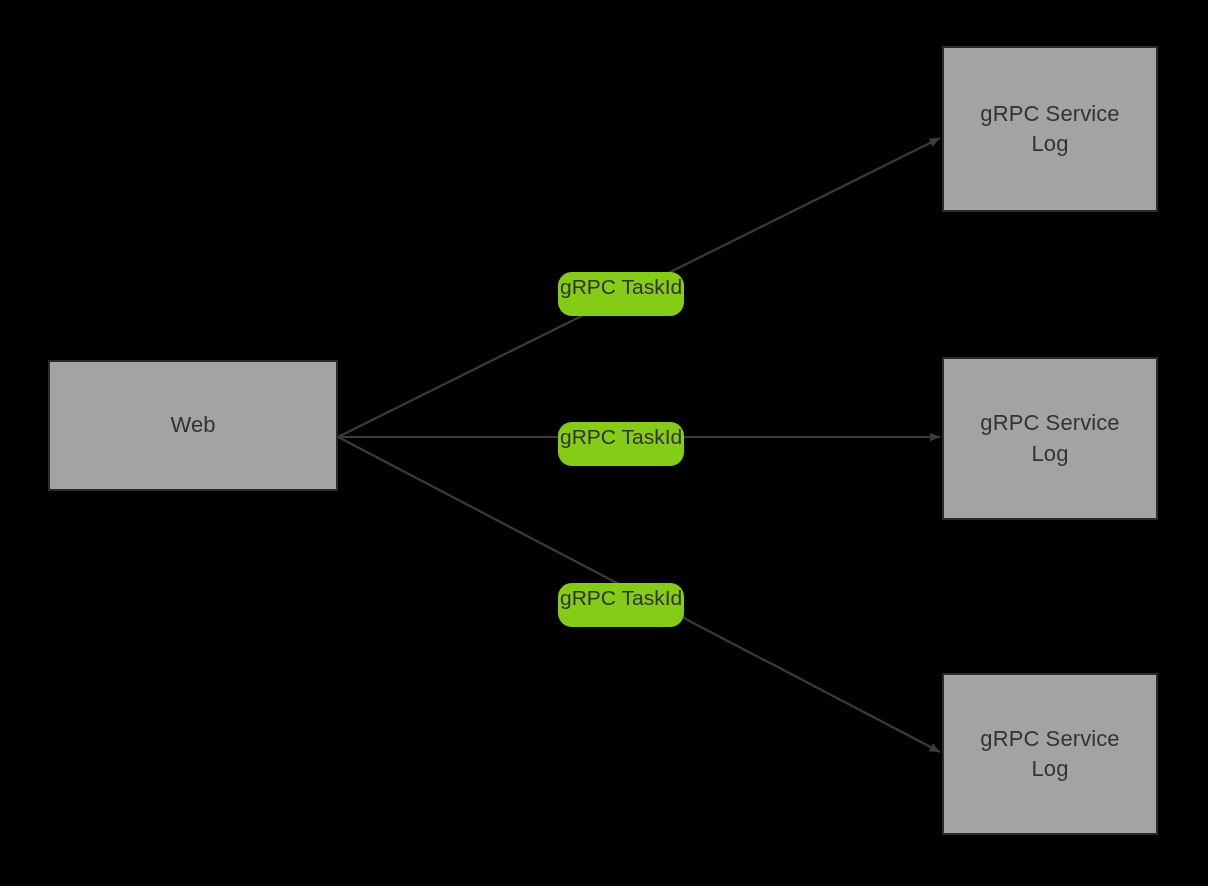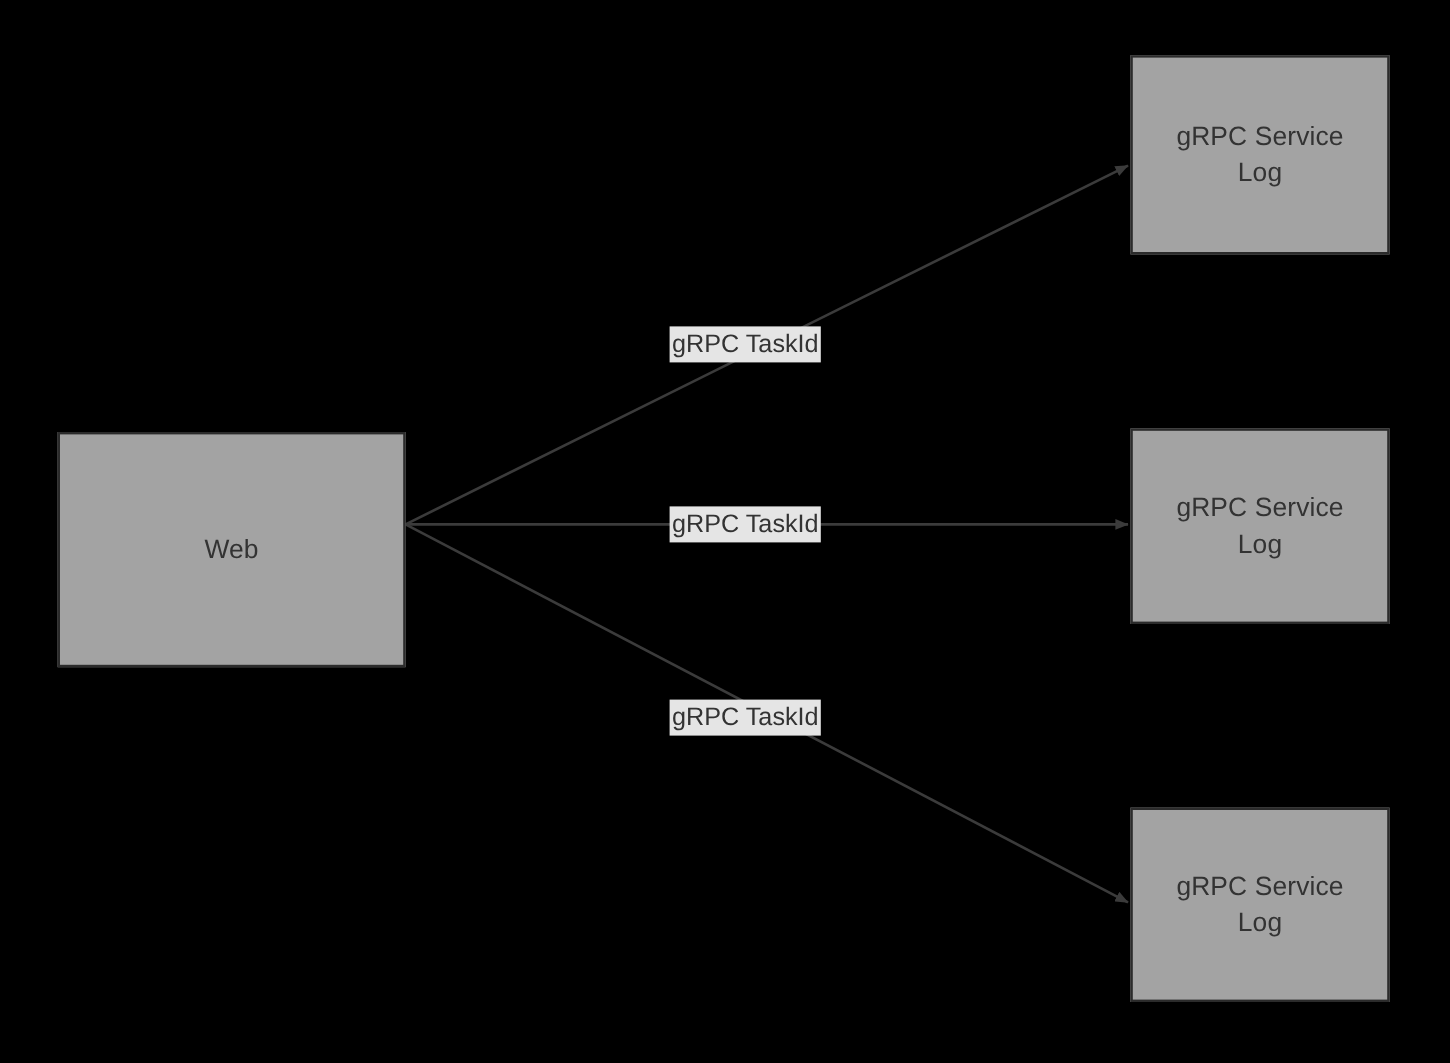--- a/index.html
+++ b/index.html
@@ -39,47 +39,48 @@
   .node-label {
     color: #333333;
     font-size: 22px;
     line-height: 1.38;
     letter-spacing: 0.1px;
     padding: 0 10px;
     white-space: pre-line;
   }
   .edge-label {
     position: absolute;
-    background: #e5e5e5;
+    background: #84cc16;
     color: #333333;
     font-size: 21px;
     line-height: 30px;
-    height: 30px;
+    height: 44px;
     padding: 0 2px;
     white-space: nowrap;
     box-sizing: border-box;
+    border-radius: 14px;
   }
 </style>
 </head>
 <body>
 
 <div id="canvas">
 
   <svg id="edges" viewBox="0 0 1208 886" width="1208" height="886" xmlns="http://www.w3.org/2000/svg">
     <defs>
       <marker id="arrowhead" markerWidth="11" markerHeight="9" refX="10.5" refY="4.5" orient="auto" markerUnits="userSpaceOnUse">
         <path d="M0,0 L11,4.5 L0,9 z" fill="#3b3b3b"></path>
       </marker>
     </defs>
     <line x1="338" y1="437" x2="940" y2="138" stroke="#3b3b3b" stroke-width="2.2" marker-end="url(#arrowhead)"></line>
     <line x1="338" y1="437" x2="940" y2="437" stroke="#3b3b3b" stroke-width="2.2" marker-end="url(#arrowhead)"></line>
     <line x1="338" y1="437" x2="940" y2="752" stroke="#3b3b3b" stroke-width="2.2" marker-end="url(#arrowhead)"></line>
   </svg>
 
-  <div class="node" style="left:48px; top:360px; width:290px; height:196px;">
+  <div class="node" style="left:48px; top:360px; width:290px; height:131px;">
     <span class="node-label">Web</span>
   </div>
 
   <div class="node" style="left:942px; top:46px; width:216px; height:166px;">
     <span class="node-label">gRPC Service
 Log</span>
   </div>
 
   <div class="node" style="left:942px; top:357px; width:216px; height:163px;">
     <span class="node-label">gRPC Service

